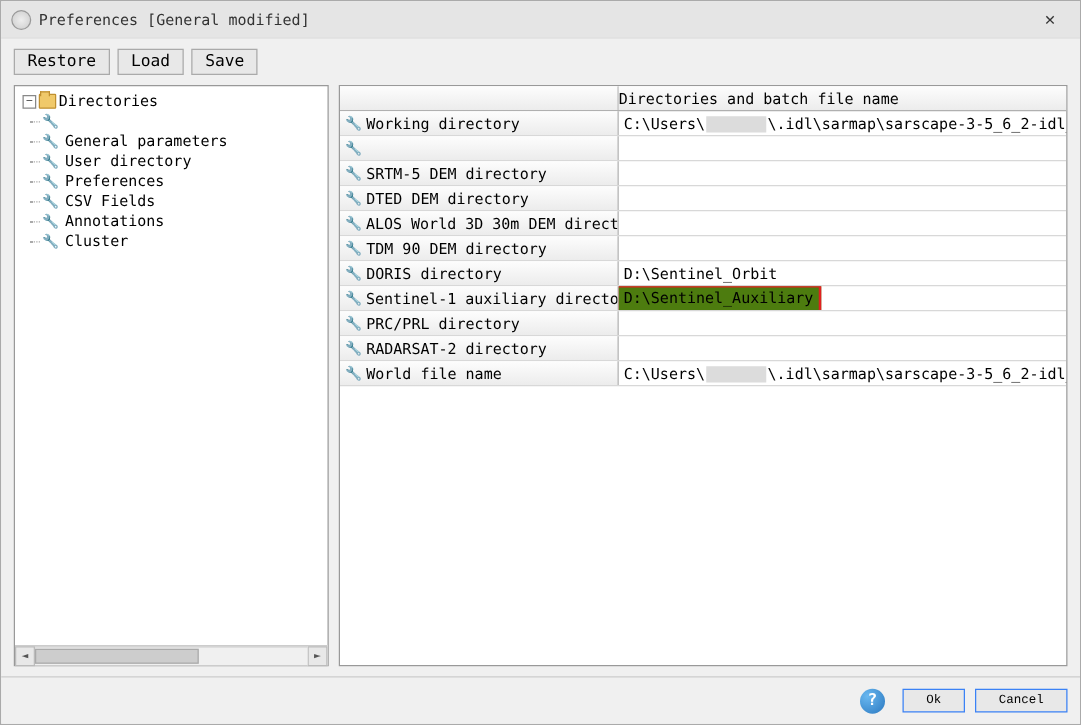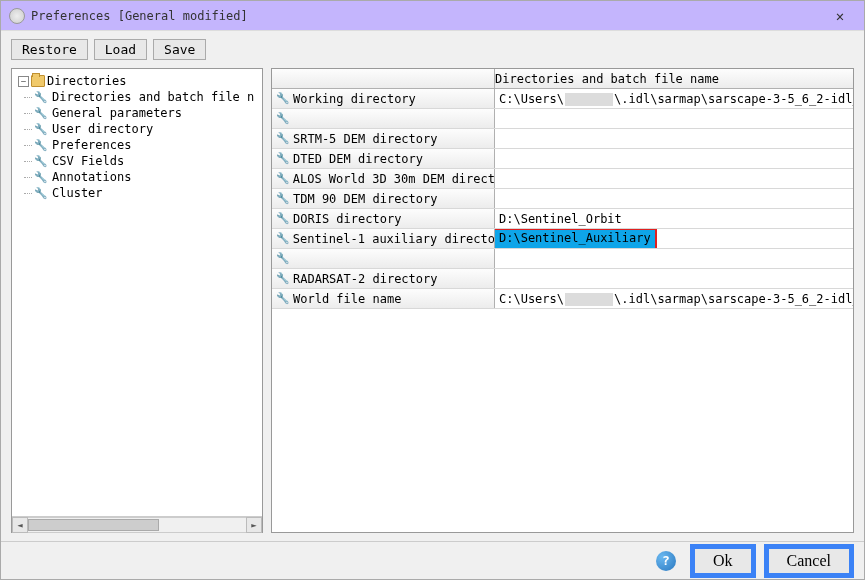--- a/index.html
+++ b/index.html
@@ -18,21 +18,21 @@
       display: flex;
       flex-direction: column;
       background: #fff;
     }
     .titlebar {
       height: 30px;
       display: flex;
       align-items: center;
       padding: 0 8px;
       border-bottom: 1px solid #ddd;
-      background: #c4b5fd;
+      background: #e5e5e5;
     }
     .titlebar .app-icon {
       width: 16px; height: 16px;
       border: 1px solid #999;
       border-radius: 50%;
       margin-right: 6px;
       background: radial-gradient(circle, #eee, #ccc);
     }
     .titlebar .title { flex: 1; font-size: 12px; color: #333; }
     .titlebar .close {
@@ -213,21 +213,21 @@
       overflow: hidden;
       position: relative;
     }
     .highlight-box {
       position: absolute;
       left: -2px; top: -1px;
       height: 35px;
       border: 2px solid #e02020;
       padding: 0 4px;
       line-height: 17px;
-      background: #0ea5e9;
+      background: #4d7c0f;
     }
     .redact {
       display: inline-block;
       width: 48px; height: 13px;
       background: #dcdcdc;
       vertical-align: middle;
       margin: 0 1px;
     }
     .footer {
       height: 38px;
@@ -243,25 +243,25 @@
       width: 20px; height: 20px;
       border-radius: 50%;
       background: radial-gradient(circle at 30% 30%, #6ab8f0, #2a78c0);
       color: #fff;
       display: flex; align-items: center; justify-content: center;
       font-weight: bold;
       font-size: 13px;
       margin-right: 6px;
     }
     .footer button {
-      font-family: Liberation Serif, serif;
-      font-size: 16px;
+      font-family: Liberation Mono, monospace;
+      font-size: 10px;
       padding: 3px 18px;
       background: #e8e8e8;
-      border: 5px solid #3b82f6;
+      border: 1px solid #3b82f6;
       cursor: default;
     }
   </style>
 </head>
 <body>
 
 <div class="window">
 
   <div class="titlebar">
     <div class="app-icon"></div>
@@ -280,21 +280,20 @@
     <div class="tree-pane">
       <div class="tree-body">
         <div class="tree-root">
           <span class="toggle">−</span>
           <span class="folder-icon"></span>
           <span>Directories</span>
         </div>
         <div class="tree-children">
           <div class="tree-item">
             <span class="wrench-icon">🔧</span>
-            <span>Directories and batch file n</span>
           </div>
           <div class="tree-item">
             <span class="wrench-icon">🔧</span>
             <span>General parameters</span>
           </div>
           <div class="tree-item">
             <span class="wrench-icon">🔧</span>
             <span>User directory</span>
           </div>
           <div class="tree-item">
@@ -383,20 +382,21 @@
             <span class="wrench-icon">🔧</span>
             <span>Sentinel-1 auxiliary directory</span>
           </div>
         <div class="rcol2">
             <span class="highlight-box">D:\Sentinel_Auxiliary</span>
           </div>
       </div>
       <div class="table-row">
         <div class="rcol1">
             <span class="wrench-icon">🔧</span>
+            <span>PRC/PRL directory</span>
           </div>
         <div class="rcol2"></div>
       </div>
       <div class="table-row">
         <div class="rcol1">
             <span class="wrench-icon">🔧</span>
             <span>RADARSAT-2 directory</span>
           </div>
         <div class="rcol2"></div>
       </div>

